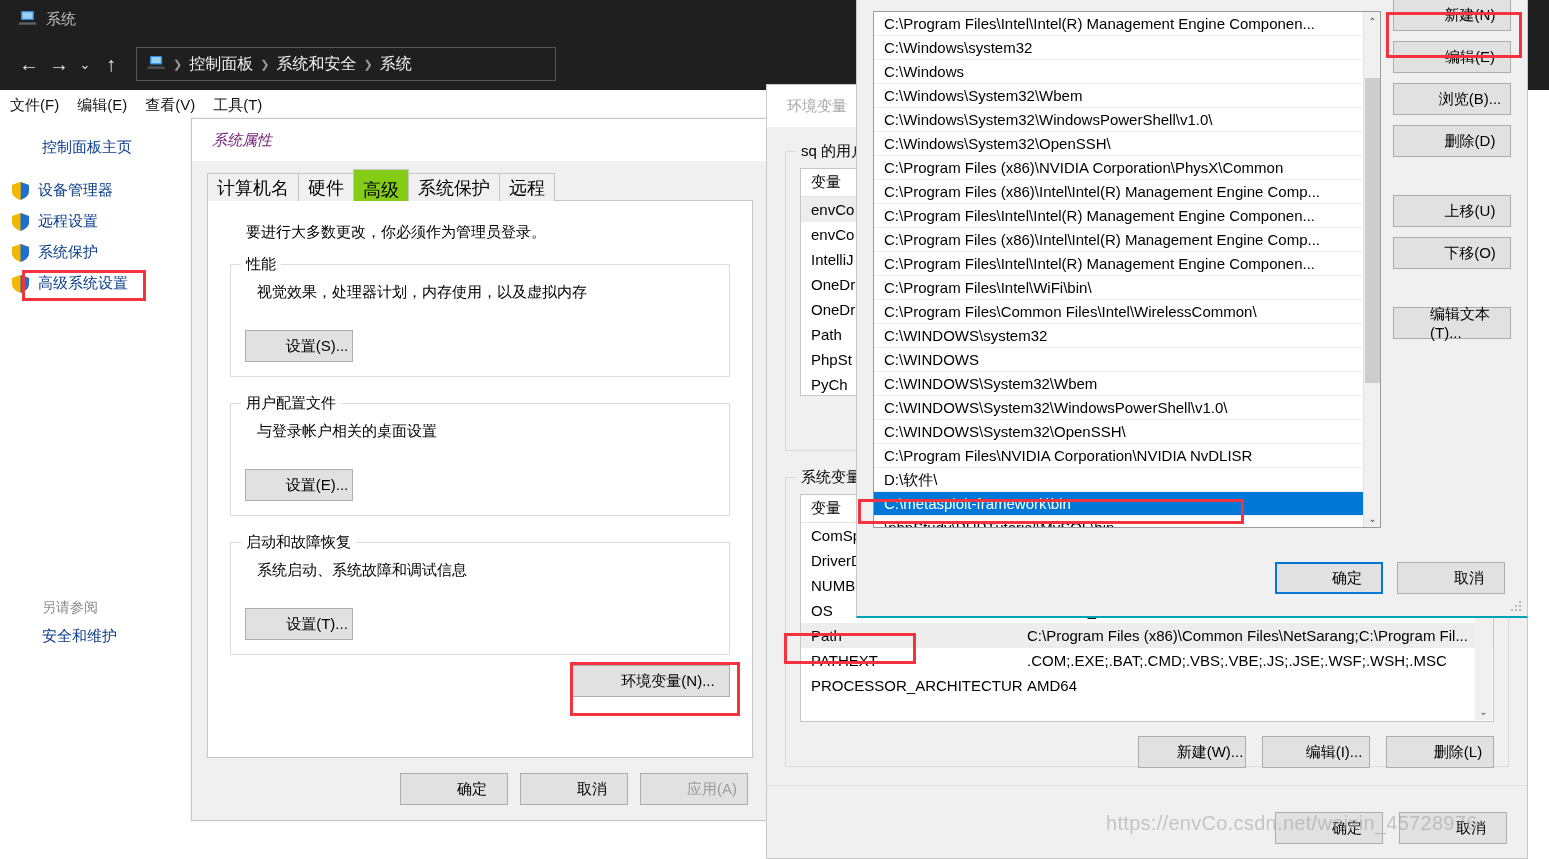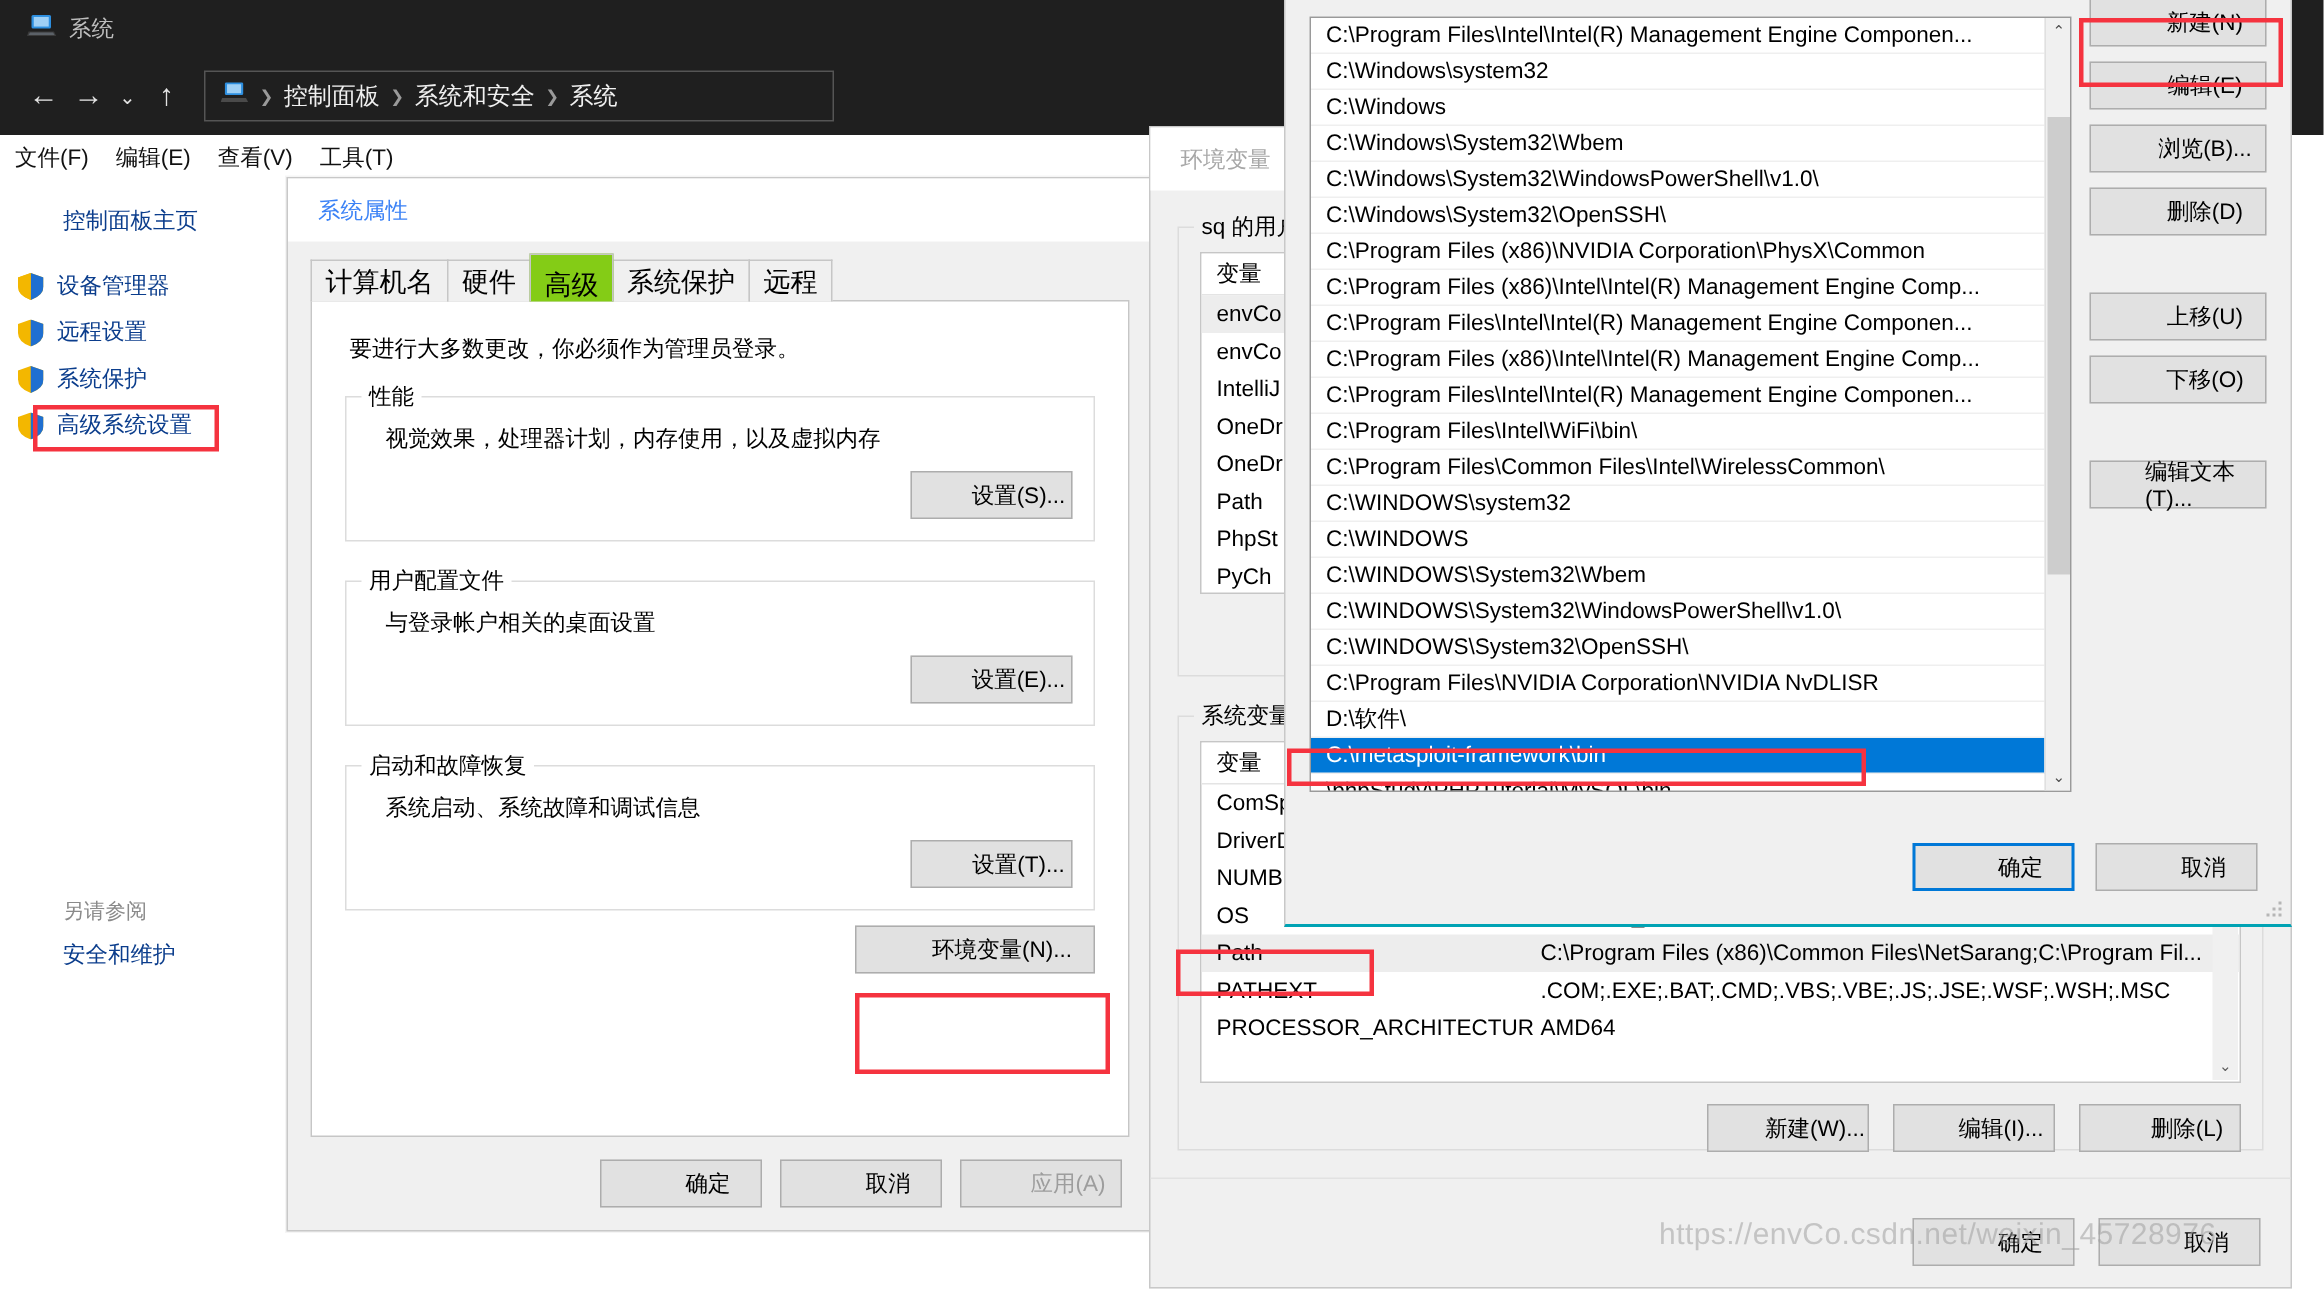--- a/index.html
+++ b/index.html
@@ -64,48 +64,48 @@
   .side-also-item { padding-left:42px; color:#0b3d8c; font-size:15px; margin-top:10px; }
 
   
   #sysprops {
     position:absolute; left:191px; top:118px; width:578px; height:703px;
     background:#f0f0f0; border:1px solid #c8c8c8;
     box-shadow:0 0 0 1px rgba(0,0,0,.04);
   }
   .sp-caption {
     height:42px; background:#ffffff; display:flex; align-items:center;
-    padding-left:20px; color:#3b82f6; font-size:15px;
+    padding-left:20px; color:#701a75; font-size:15px;font-style:italic;
   }
   .sp-tabs {
     display:flex; align-items:flex-end; height:32px; margin-left:15px; margin-top:8px;
     position:relative; z-index:2;
   }
   .sp-tab {
     border:1px solid #c6c6c6; border-bottom:none; background:#f0f0f0;
     padding:4px 9px 4px 9px; font-size:18px; height:28px; margin-right:-1px;
     display:flex; align-items:center;
   }
   .sp-tab.active {
     background:#84cc16; height:32px; padding-top:12px; position:relative; z-index:3;
   }
   .sp-body {
     position:absolute; left:15px; top:81px; right:15px; bottom:62px;
     background:#ffffff; border:1px solid #c6c6c6;
   }
-  .sp-intro { padding:22px 0 0 25px; font-size:15px; }
+  .sp-intro { padding:22px 0 0 38px; font-size:15px; }
   .group {
     position:relative; margin:22px 22px 0 22px; border:1px solid #dcdcdc;
     padding:18px 14px 14px 14px;
   }
   .group-legend {
     position:absolute; top:-10px; left:10px; background:#fff; padding:0 5px; font-size:15px;
   }
   .group-desc { padding-left:12px; font-size:15px; }
-  .group-btnrow { display:flex; justify-content:flex-end; margin-top:12px; }
+  .group-btnrow { display:flex; margin-top:28px; }
   .winbtn {
     background:#e1e1e1; border:1px solid #adadad; font-size:15px;
     min-width:108px; height:32px; display:flex; align-items:center; justify-content:center;
     font-family:inherit; color:#000;padding-left:36px;
   }
   .winbtn.disabled { color:#9d9d9d; }
   .winbtn.focus { border:2px solid #0078d7; }
   .envvar-row {
     display:flex; justify-content:flex-end; margin:10px 22px 0 22px;
   }

